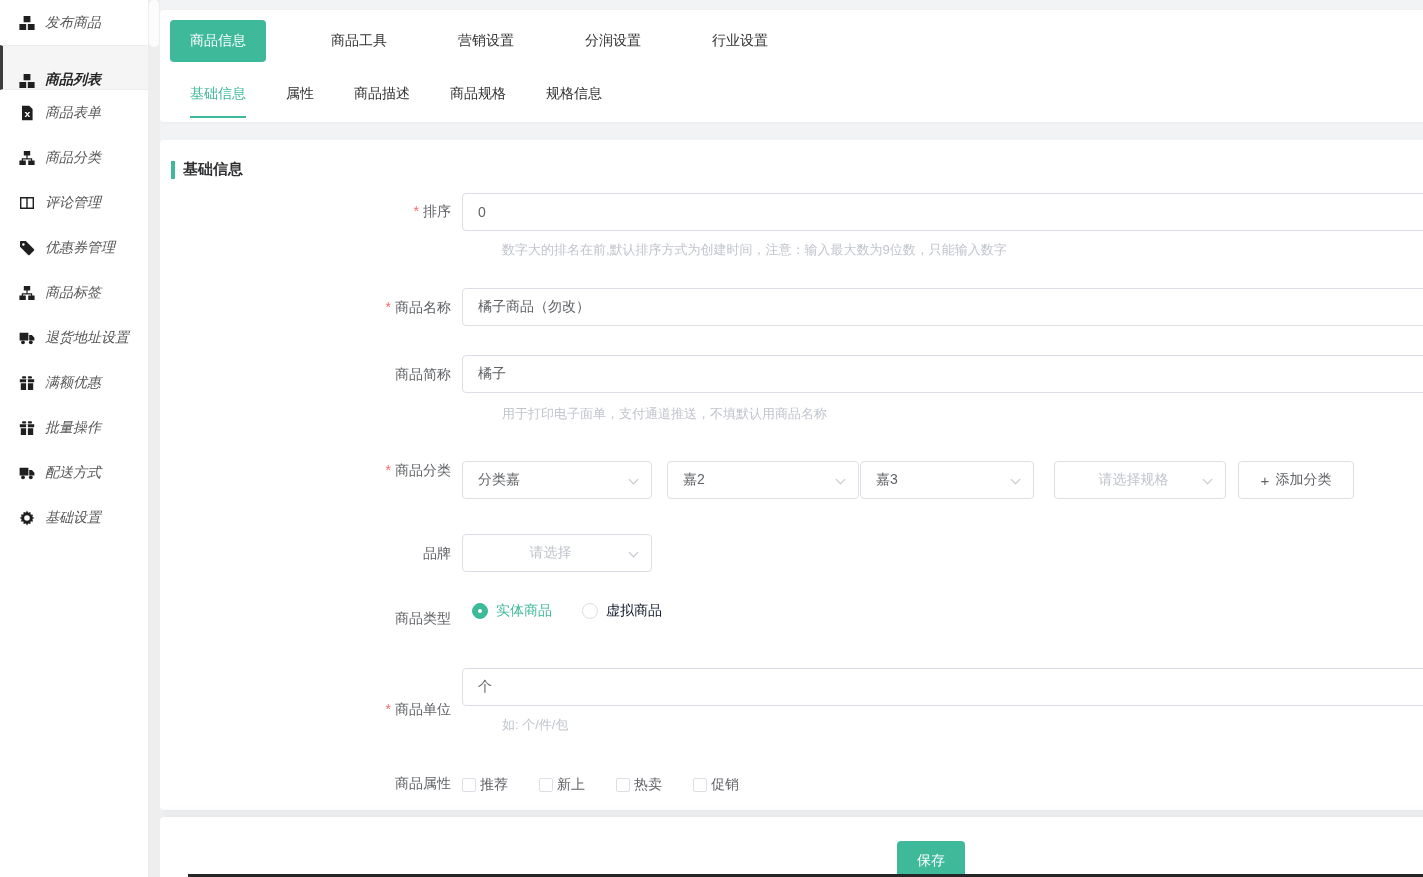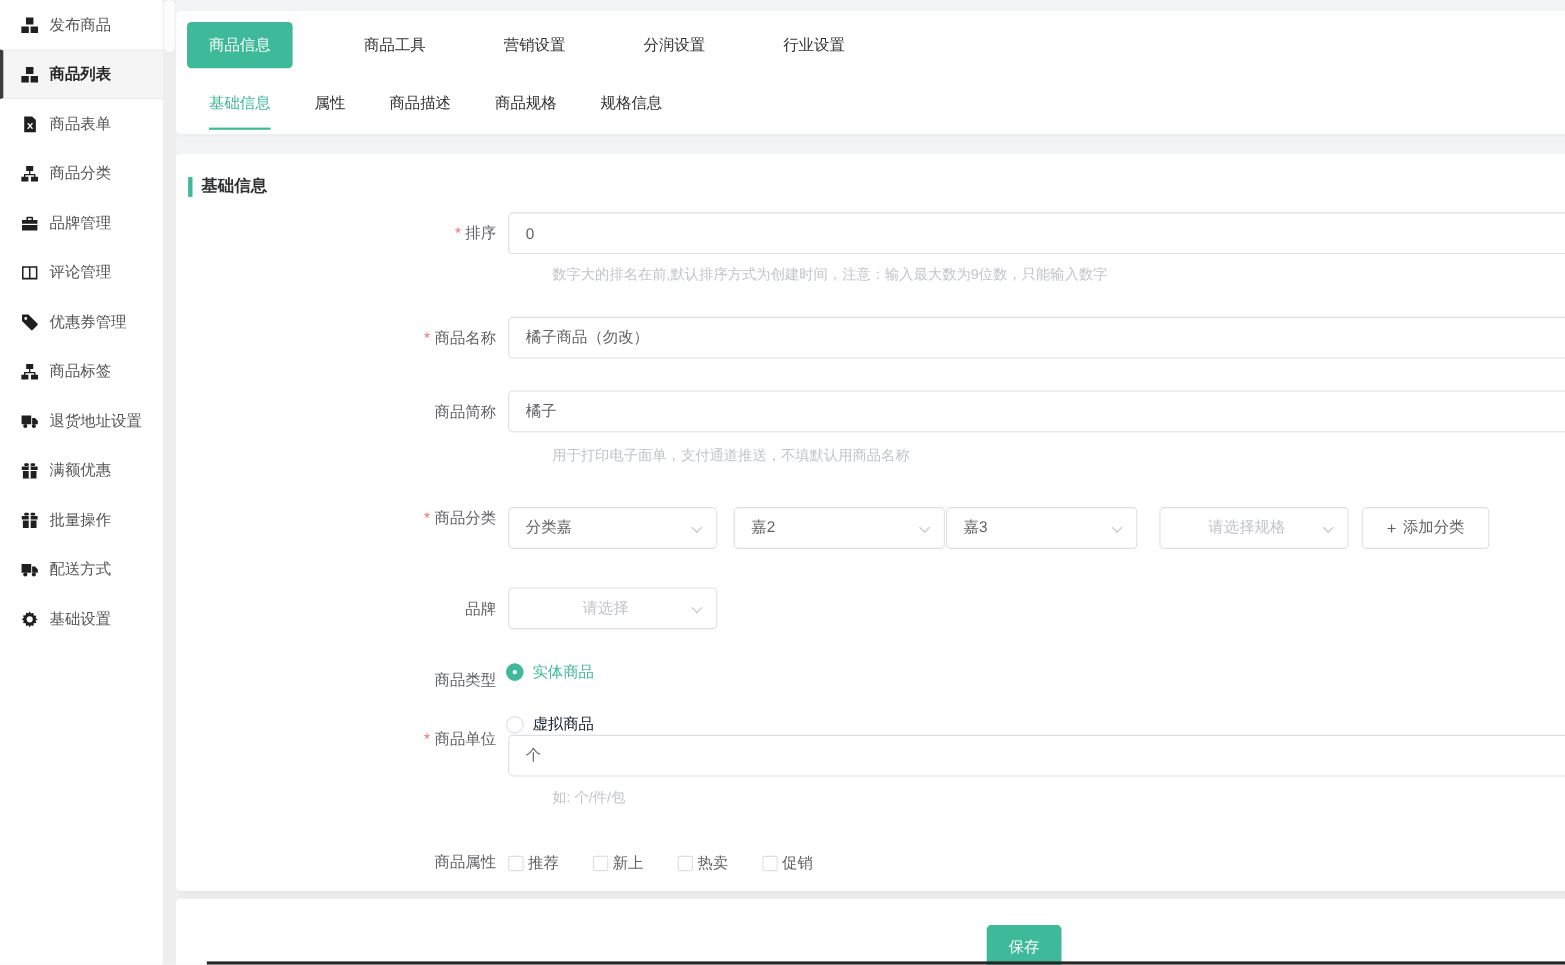--- a/index.html
+++ b/index.html
@@ -5,28 +5,28 @@
   * { margin:0; padding:0; box-sizing:border-box; }
   html,body { width:1423px; height:877px; overflow:hidden; }
   body {
     position:relative;
     font-family:"Liberation Sans","DejaVu Sans",sans-serif;
     background:#f2f3f5;
     font-size:14px;
     color:#606266;
   }
   
-  .sidebar { position:absolute; left:0; top:0; width:148px; height:877px; background:#fff; z-index:2; }
+  .sidebar { position:absolute; left:0; top:0; width:148px; height:877px; background:#fff; z-index:2;font-style:italic; }
   .side-item { height:45px; display:flex; align-items:center; padding-left:19px; gap:10px;
                font-size:14px; color:#545454; cursor:pointer; white-space:nowrap; }
   .side-item .ic { width:16px; height:16px; color:#1f1f1f; flex:0 0 16px; display:inline-flex; }
   .side-item .ic svg { width:16px; height:16px; }
   .side-item.active { background:#f5f5f5; font-weight:bold; color:#262626;
                border-top:1px solid #ececec; border-bottom:1px solid #ececec;
-               border-left:3px solid #3c3c3c; padding-left:16px; }
+               border-left:3px solid #3c3c3c; padding-left:16px;align-items:flex-end; }
   
   .scroll-track { position:absolute; left:148px; top:0; width:12px; height:877px; background:#eeeeee; z-index:2; }
   .scroll-thumb { position:absolute; left:1px; top:0; width:10px; height:47px; background:#fcfcfc; border-radius:5px; }
   
   .tabs-card { position:absolute; left:160px; top:10px; width:1280px; height:112px; background:#fff;
                border-radius:4px; box-shadow:0 1px 3px rgba(0,0,0,.04); }
   .main-tabs { position:absolute; left:10px; top:10px; display:flex; align-items:center; gap:59px; }
   .main-tab { font-size:14px; color:#303133; padding:0 6px; cursor:pointer; }
   .main-tab.active { background:var(--accent); color:#fff; padding:12px 20px; border-radius:4px; }
   .sub-tabs { position:absolute; left:30px; top:75px; display:flex; gap:40px; }
@@ -46,21 +46,21 @@
   .help { position:absolute; left:302px; font-size:13px; color:#c0c4cc; line-height:13px; white-space:nowrap;margin-left:40px; }
   .sel { position:absolute; height:38px; border:1px solid #dcdfe6; border-radius:4px; background:#fff;
          display:flex; align-items:center; padding:0 28px 0 15px; font-size:14px; color:#606266; cursor:pointer; }
   .sel.placeholder { color:#c0c4cc;justify-content:center; }
   .caret { position:absolute; right:14px; top:14px; width:7px; height:7px;
            border-right:1.4px solid #c0c4cc; border-bottom:1.4px solid #c0c4cc; transform:rotate(45deg); }
   .add-btn { position:absolute; left:1078px; top:321px; width:116px; height:38px; border:1px solid #dcdfe6;
              border-radius:4px; background:#fff; color:#606266; font-size:14px; display:flex;
              align-items:center; justify-content:center; gap:6px; cursor:pointer; }
   .add-btn .plus { font-size:15px; line-height:15px; }
-  .radio-row { position:absolute; left:300px; top:462px; display:flex; align-items:center; gap:30px;flex-direction:column; }
+  .radio-row { position:absolute; left:312px; top:462px; display:flex; align-items:center; gap:30px; }
   .radio-opt { display:flex; align-items:center; gap:8px; cursor:pointer; }
   .radio-circle { width:16px; height:16px; border-radius:50%; border:1px solid #dcdfe6; background:#fff; position:relative; }
   .radio-opt.selected .radio-circle { background:var(--accent); border-color:var(--accent); }
   .radio-opt.selected .radio-circle::after { content:""; position:absolute; left:5px; top:5px; width:4px; height:4px;
              border-radius:50%; background:#fff; }
   .radio-opt .radio-label { color:#0f172a; }
   .radio-opt.selected .radio-label { color:var(--accent); }
   .check-row { position:absolute; left:302px; top:636px; display:flex; gap:31px; }
   .check-opt { display:flex; align-items:center; gap:4px; cursor:pointer; color:#606266; }
   .check-box { width:14px; height:14px; border:1px solid #dcdfe6; border-radius:2px; background:#fff; }
@@ -105,30 +105,20 @@
     <span class="ic">
         <svg viewBox="0 0 16 16" fill="currentColor">
           <path d="M4.8 1h6.4v4.4H4.8z M.4 10.6h6.4V15H.4z M9.2 10.6h6.4V15H9.2z M7.4 5.4h1.2v2.8H7.4z M2.8 8.2h10.4v1.2H2.8z M2.8 8.8H4v1.8H2.8z M12 8.8h1.2v1.8H12z"></path>
         </svg>
       </span>
     <span>商品分类</span>
   </div>
   <div class="side-item">
     <span class="ic">
         <svg viewBox="0 0 16 16" fill="currentColor">
-          <path d="M5 5V2.8a.8.8 0 0 1 .8-.8h4.4a.8.8 0 0 1 .8.8V5H9.6V3.4H6.4V5z"></path>
-          <path d="M1 5h14v9.6H1z"></path>
-          <path d="M1 8.4h14v1.1H1z" fill="#fff"></path>
-        </svg>
-      </span>
-    <span>品牌管理</span>
-  </div>
-  <div class="side-item">
-    <span class="ic">
-        <svg viewBox="0 0 16 16" fill="currentColor">
           <path fill-rule="evenodd" d="M1 2h14v12H1z M2.4 3.4h4.9v9.2H2.4z M8.7 3.4h4.9v9.2H8.7z"></path>
         </svg>
       </span>
     <span>评论管理</span>
   </div>
   <div class="side-item">
     <span class="ic">
         <svg viewBox="0 0 16 16" fill="currentColor">
           <path fill-rule="evenodd" d="M1 1.6A.6.6 0 0 1 1.6 1h5.2L15 9.2a1 1 0 0 1 0 1.4l-4.4 4.4a1 1 0 0 1-1.4 0L1 6.8z M4.4 3.2a1.3 1.3 0 1 0 0 2.6 1.3 1.3 0 0 0 0-2.6z"></path>
         </svg>
@@ -278,21 +268,21 @@
     <div class="radio-opt selected">
       <span class="radio-circle"></span>
       <span class="radio-label">实体商品</span>
     </div>
     <div class="radio-opt">
       <span class="radio-circle"></span>
       <span class="radio-label">虚拟商品</span>
     </div>
   </div>
 
-  <div class="lbl" style="top:524px">
+  <div class="lbl" style="top:562px">
     <span class="req">*</span><span>商品单位</span>
   </div>
   <input class="inp" style="top: 528px;" value="个">
   <div class="help" style="top:578px">如: 个/件/包</div>
 
   <div class="lbl" style="top:636px">
     <span>商品属性</span>
   </div>
   <div class="check-row">
     <div class="check-opt">

